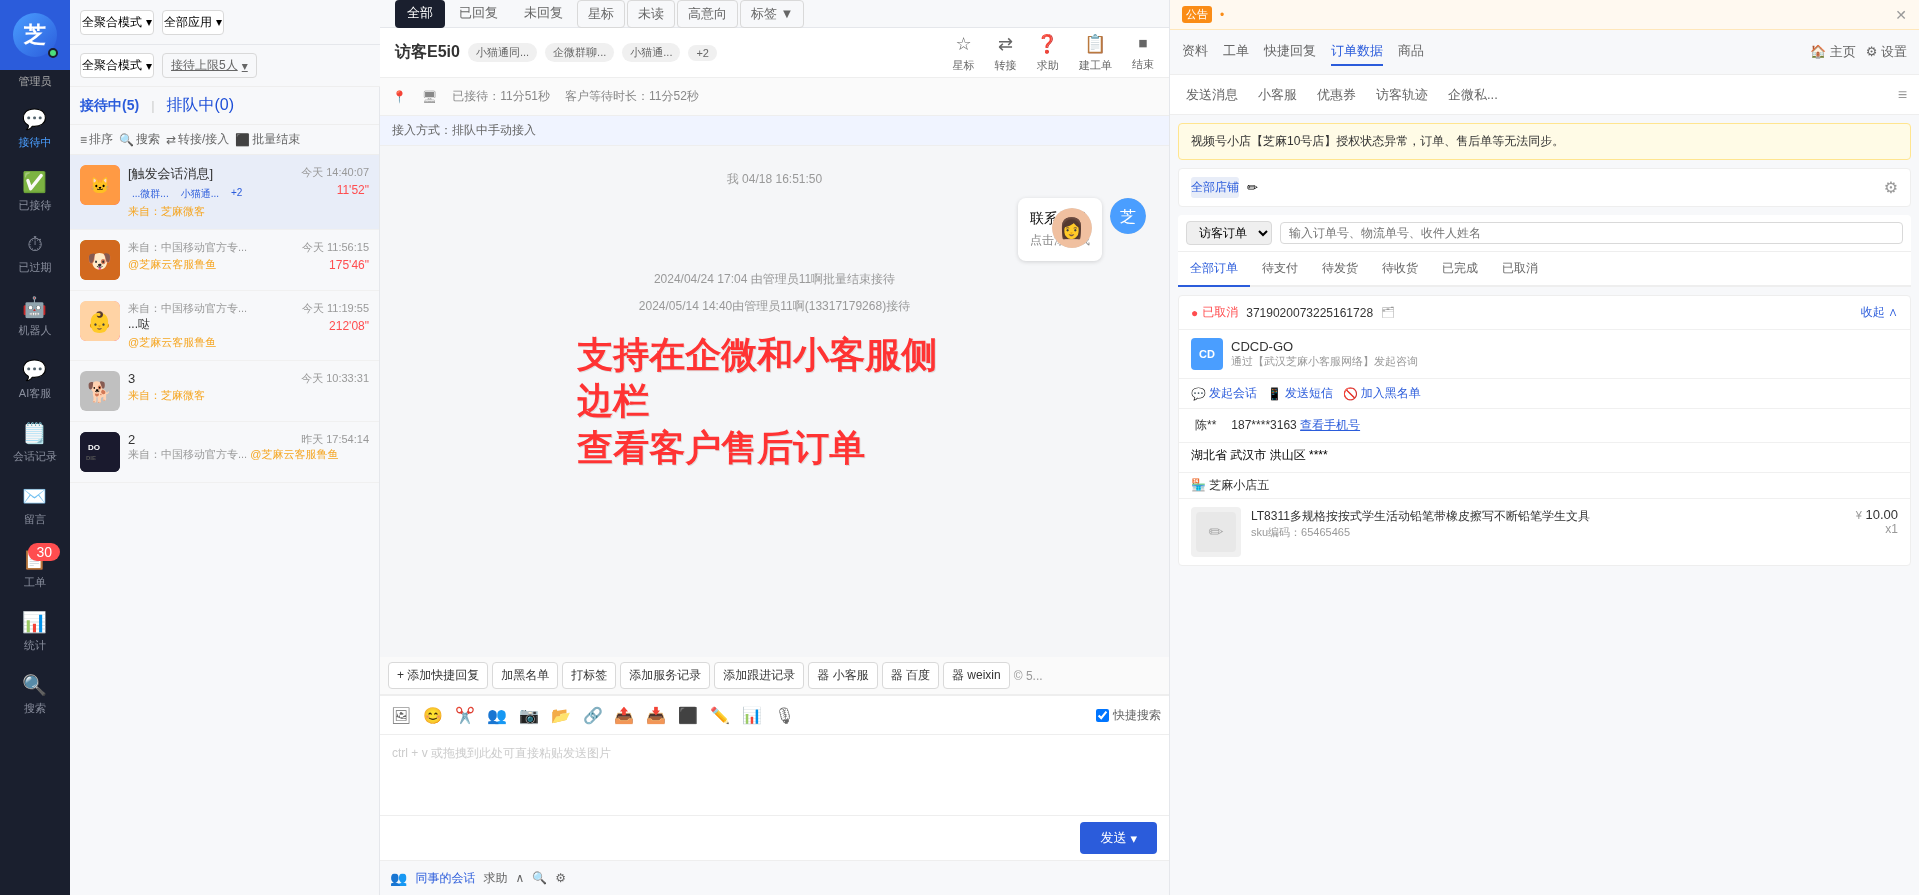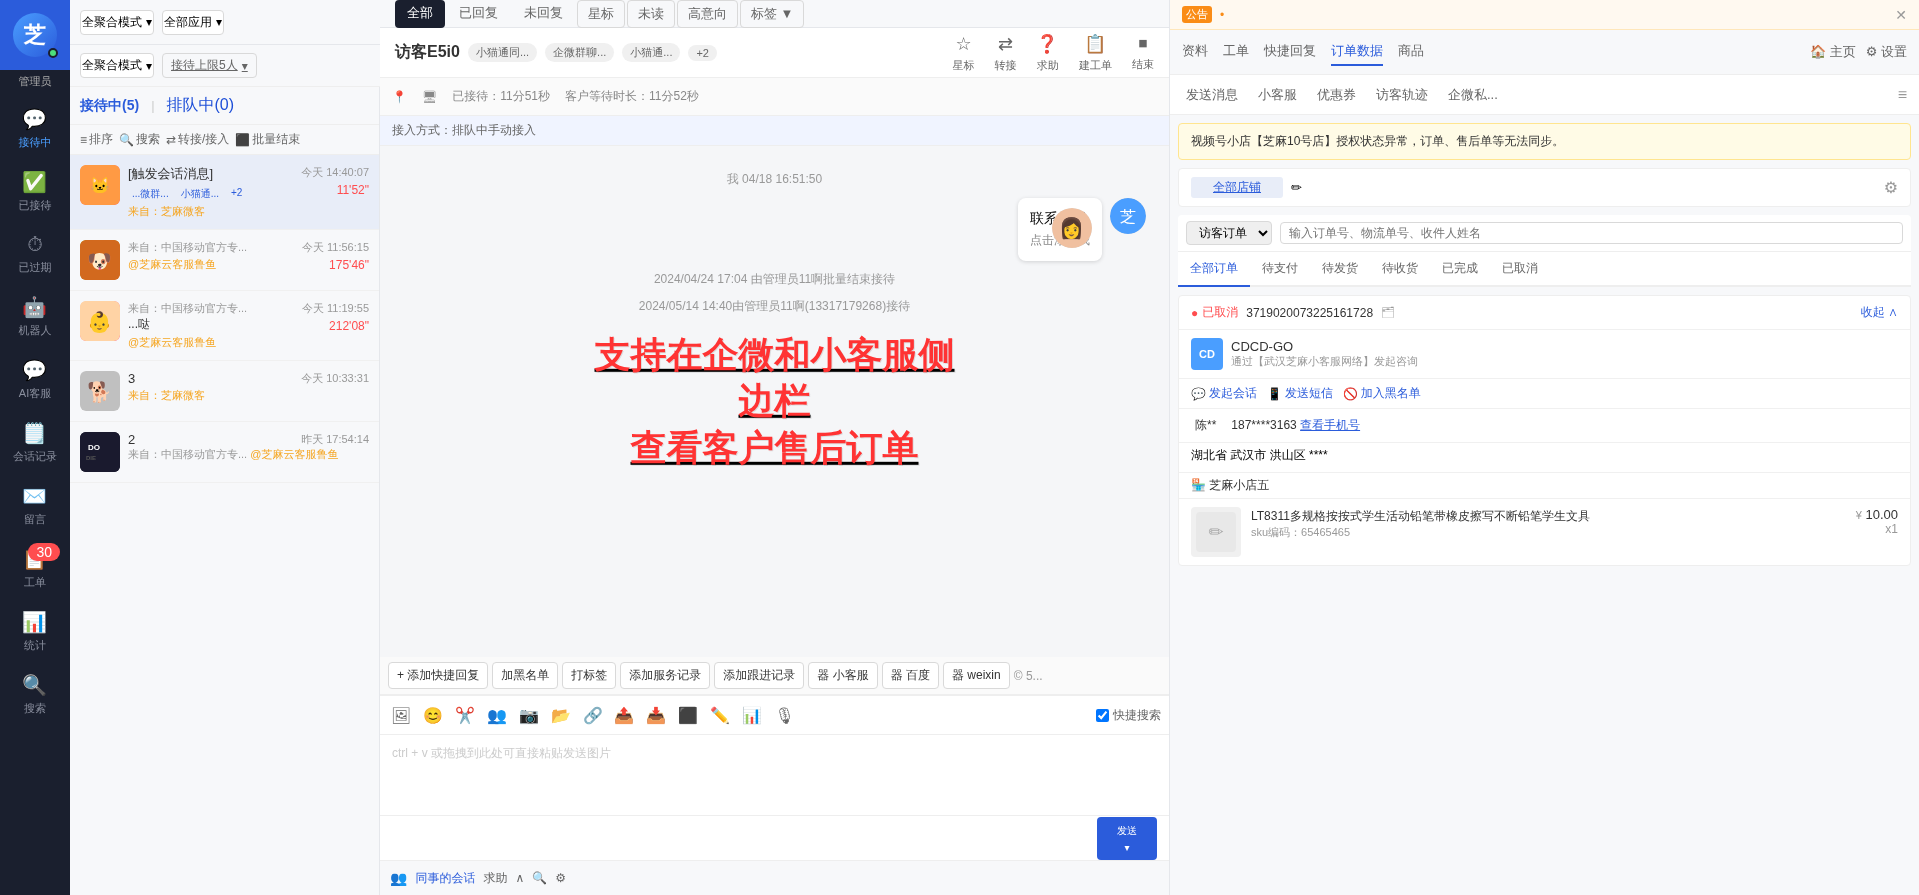--- a/index.html
+++ b/index.html
@@ -134,21 +134,21 @@
     }
 
     
     .messages-area {
       flex: 1; overflow-y: auto; padding: 15px; background: #f5f6f8; position: relative;
     }
 
     
     .overlay-banner {
       position: absolute; top: 50%; left: 50%; transform: translate(-50%, -50%);
-      text-align: center; z-index: 10; pointer-events: none; text-decoration: underline;
+      text-align: left; z-index: 10; pointer-events: none;
     }
     .overlay-banner .line1 {
       font-size: 36px; font-weight: bold; color: #ff3333; text-shadow: 1px 1px 0 rgba(0,0,0,0.1);
       line-height: 1.3;
     }
     .overlay-banner .line2 {
       font-size: 36px; font-weight: bold; color: #ff3333; text-shadow: 1px 1px 0 rgba(0,0,0,0.1);
       line-height: 1.3;
     }
 
@@ -189,21 +189,21 @@
       flex-shrink: 0;
     }
     .paste-hint { color: #ccc; font-size: 12px; }
 
     .send-bar {
       height: 45px; border-top: 1px solid #eee; display: flex; align-items: center;
       justify-content: flex-end; padding: 0 12px; gap: 8px; flex-shrink: 0;
     }
     .send-btn {
       background: #2b5cdb; color: white; border: none; border-radius: 4px;
-      padding: 7px 20px; font-size: 10px; cursor: pointer; display: flex; align-items: center; gap: 4px; flex-direction: column;
+      padding: 7px 20px; font-size: 13px; cursor: pointer; display: flex; align-items: center; gap: 4px;
     }
 
     .collab-bar {
       height: 35px; background: #f7f8fa; border-top: 1px solid #eee;
       display: flex; align-items: center; padding: 0 10px; gap: 8px; font-size: 12px; color: #666; flex-shrink: 0;
     }
 
     
     .right-panel {
       position: absolute; left: 1170px; top: 0; width: 749px; height: 895px;
@@ -219,21 +219,21 @@
 
     .warning-banner {
       background: #fffbe6; border: 1px solid #ffe58f; border-radius: 4px;
       padding: 8px 12px; margin: 8px; font-size: 12px; color: #333; line-height: 1.6;
     }
 
     .store-selector {
       margin: 8px; background: white; border-radius: 4px; padding: 8px 12px;
       display: flex; align-items: center; gap: 8px; border: 1px solid #eee;
     }
-    .store-select-tag { background: #e8edf8; color: #2b5cdb; border-radius: 3px; padding: 2px 22px; font-size: 12px; text-decoration: underline; }
+    .store-select-tag { background: #e8edf8; color: #2b5cdb; border-radius: 3px; padding: 2px 0; font-size: 12px; }
 
     .order-filter-row {
       display: flex; align-items: center; padding: 6px 8px; gap: 8px; background: white;
       border-bottom: 1px solid #eee; margin: 0 8px; border-radius: 4px 4px 0 0;
     }
     .order-filter-select {
       border: 1px solid #d9d9d9; border-radius: 4px; padding: 3px 8px; font-size: 12px; cursor: pointer;
     }
     .order-search {
       flex: 1; border: 1px solid #d9d9d9; border-radius: 4px; padding: 3px 8px;

